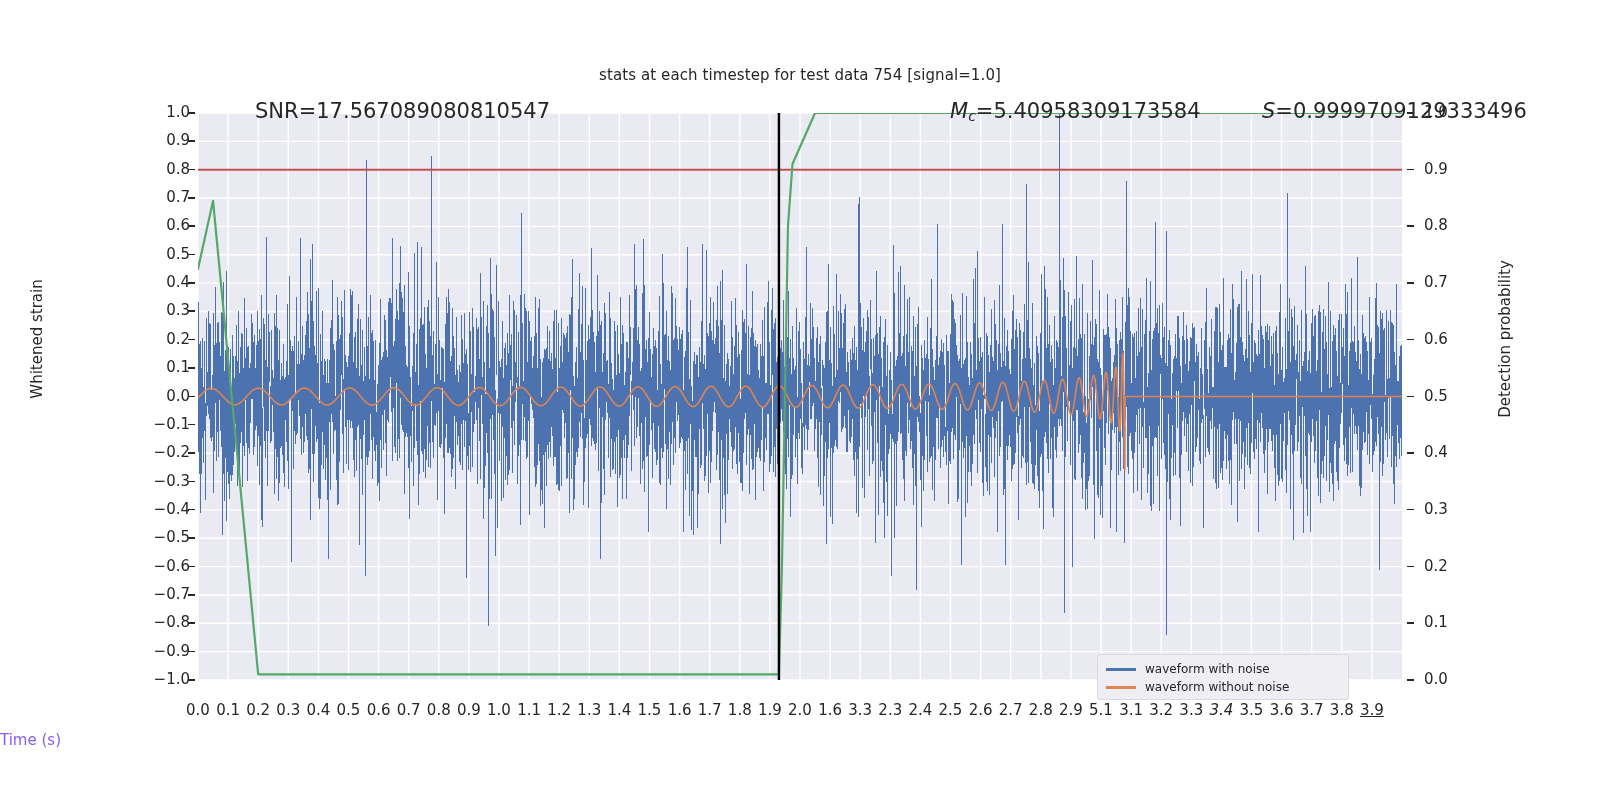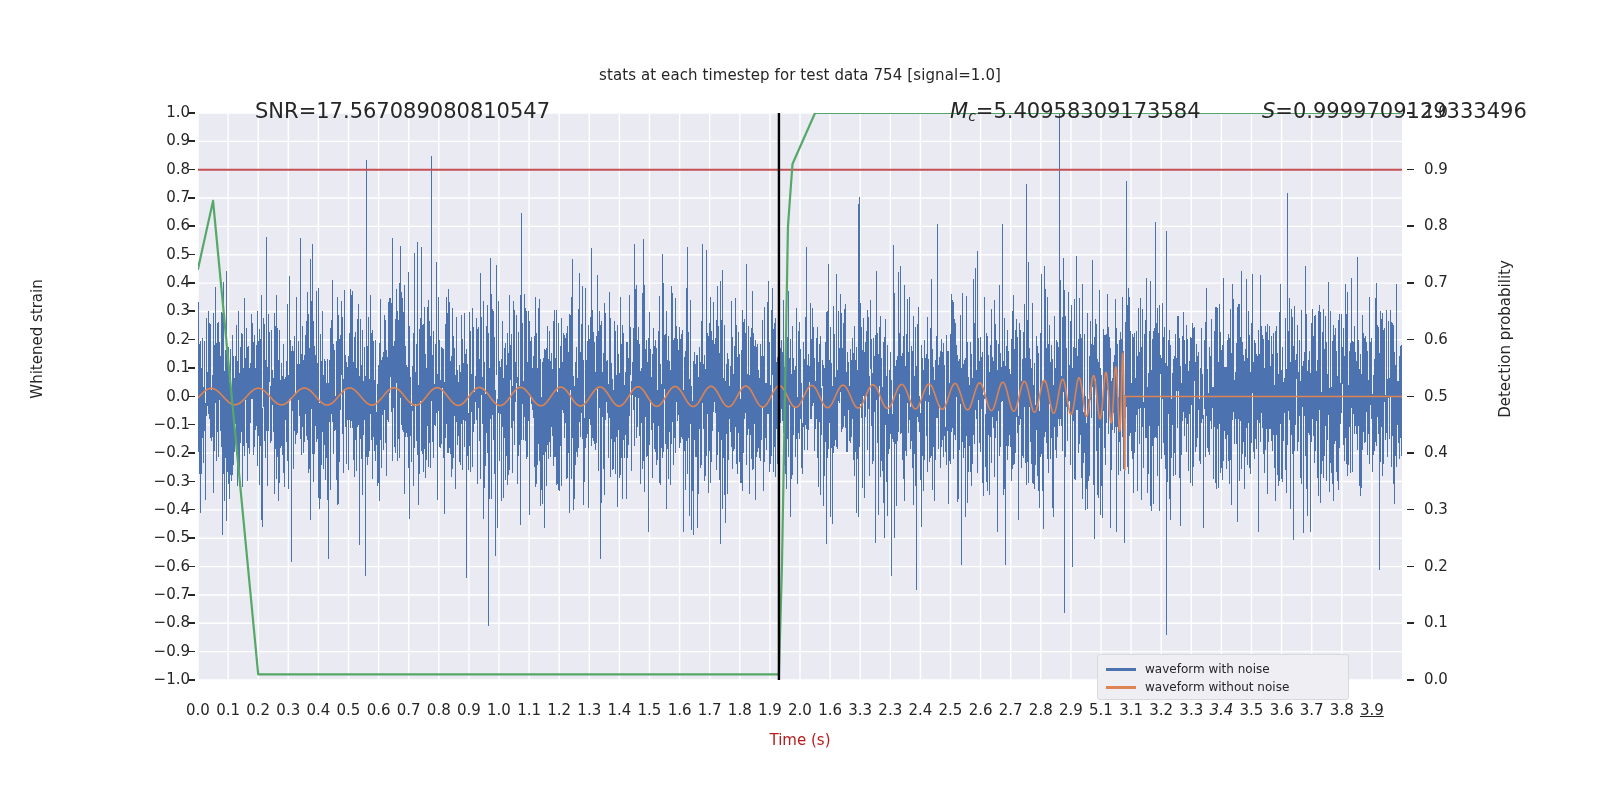--- a/index.html
+++ b/index.html
@@ -35,21 +35,21 @@
     text-align:center;font-size:15px;color:#262626;
   }
   #ylabel-right{
     position:absolute;
     left:1405px;top:330px;width:200px;
     transform:rotate(-90deg);
     text-align:center;font-size:15px;color:#262626;
   }
   #xlabel{
     position:absolute;left:0;top:731px;width:1600px;
-    text-align:center;font-size:15px;color:#b91c1c;
+    font-size:15px;color:#8b5cf6;
   }
 
   
   .ytick-left{
     position:absolute;right:1410px;
     font-size:15px;color:#262626;text-align:right;
     width:120px;line-height:1;
   }
   .ytick-right{
     position:absolute;left:1424px;

